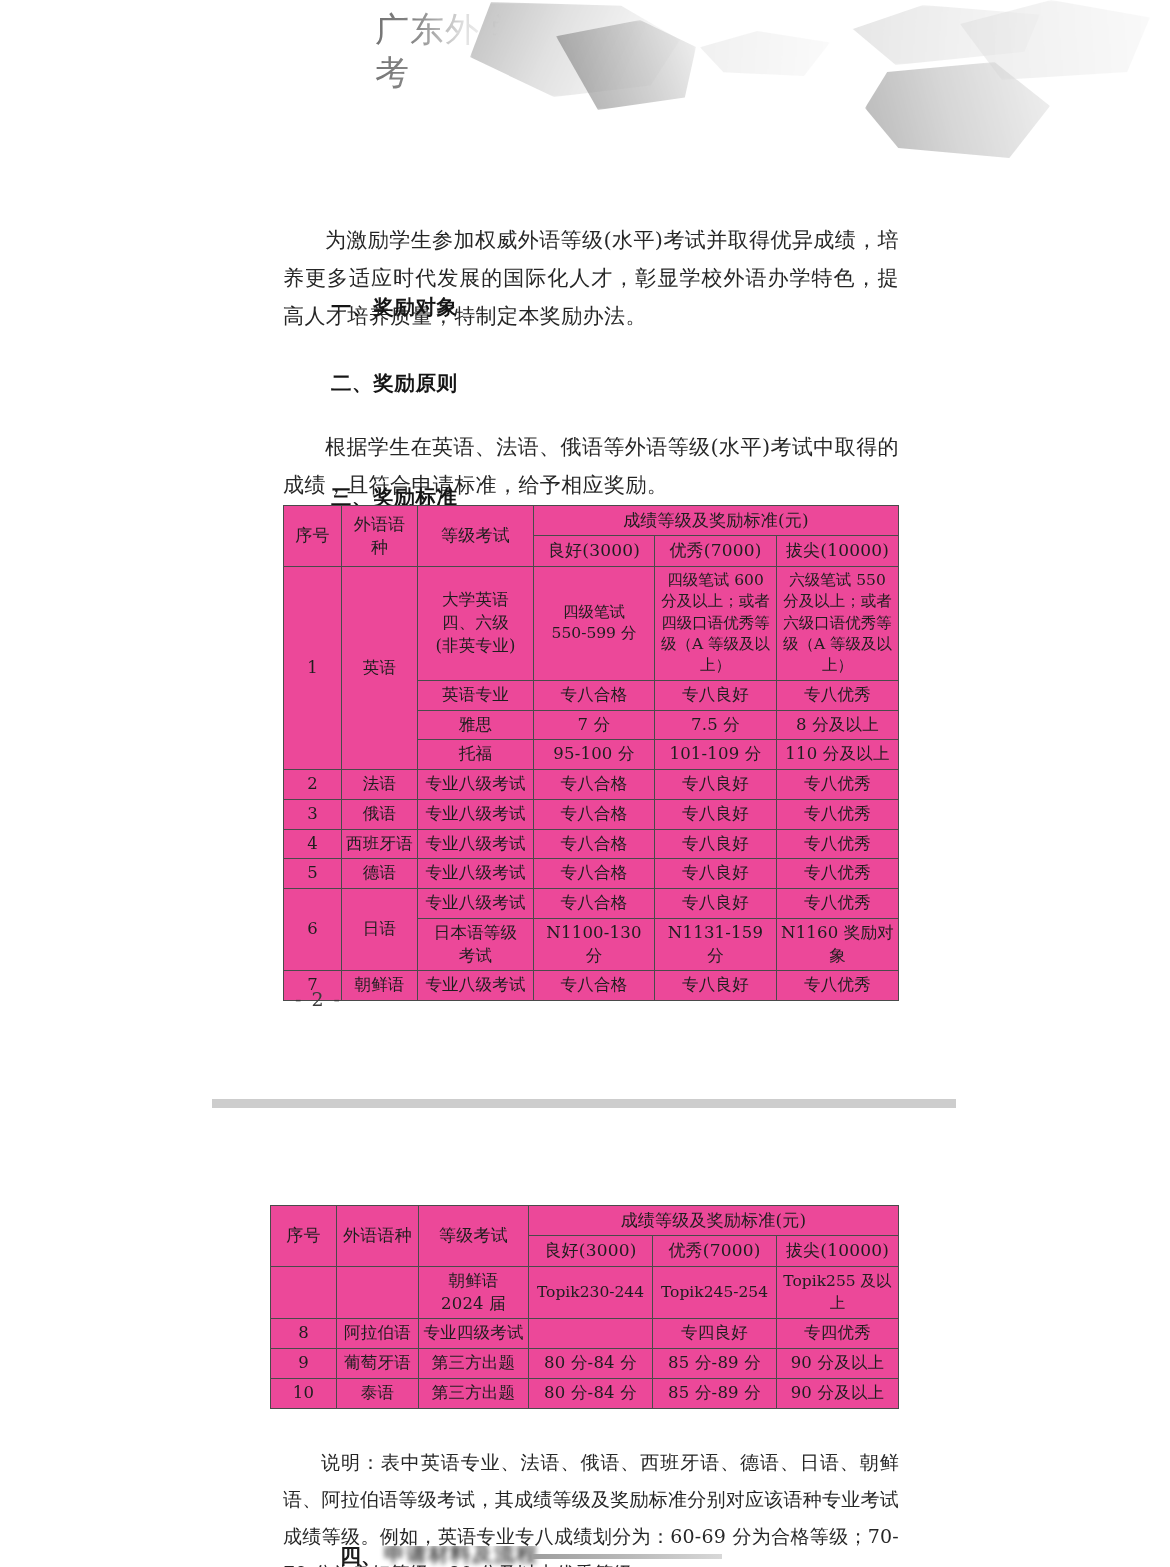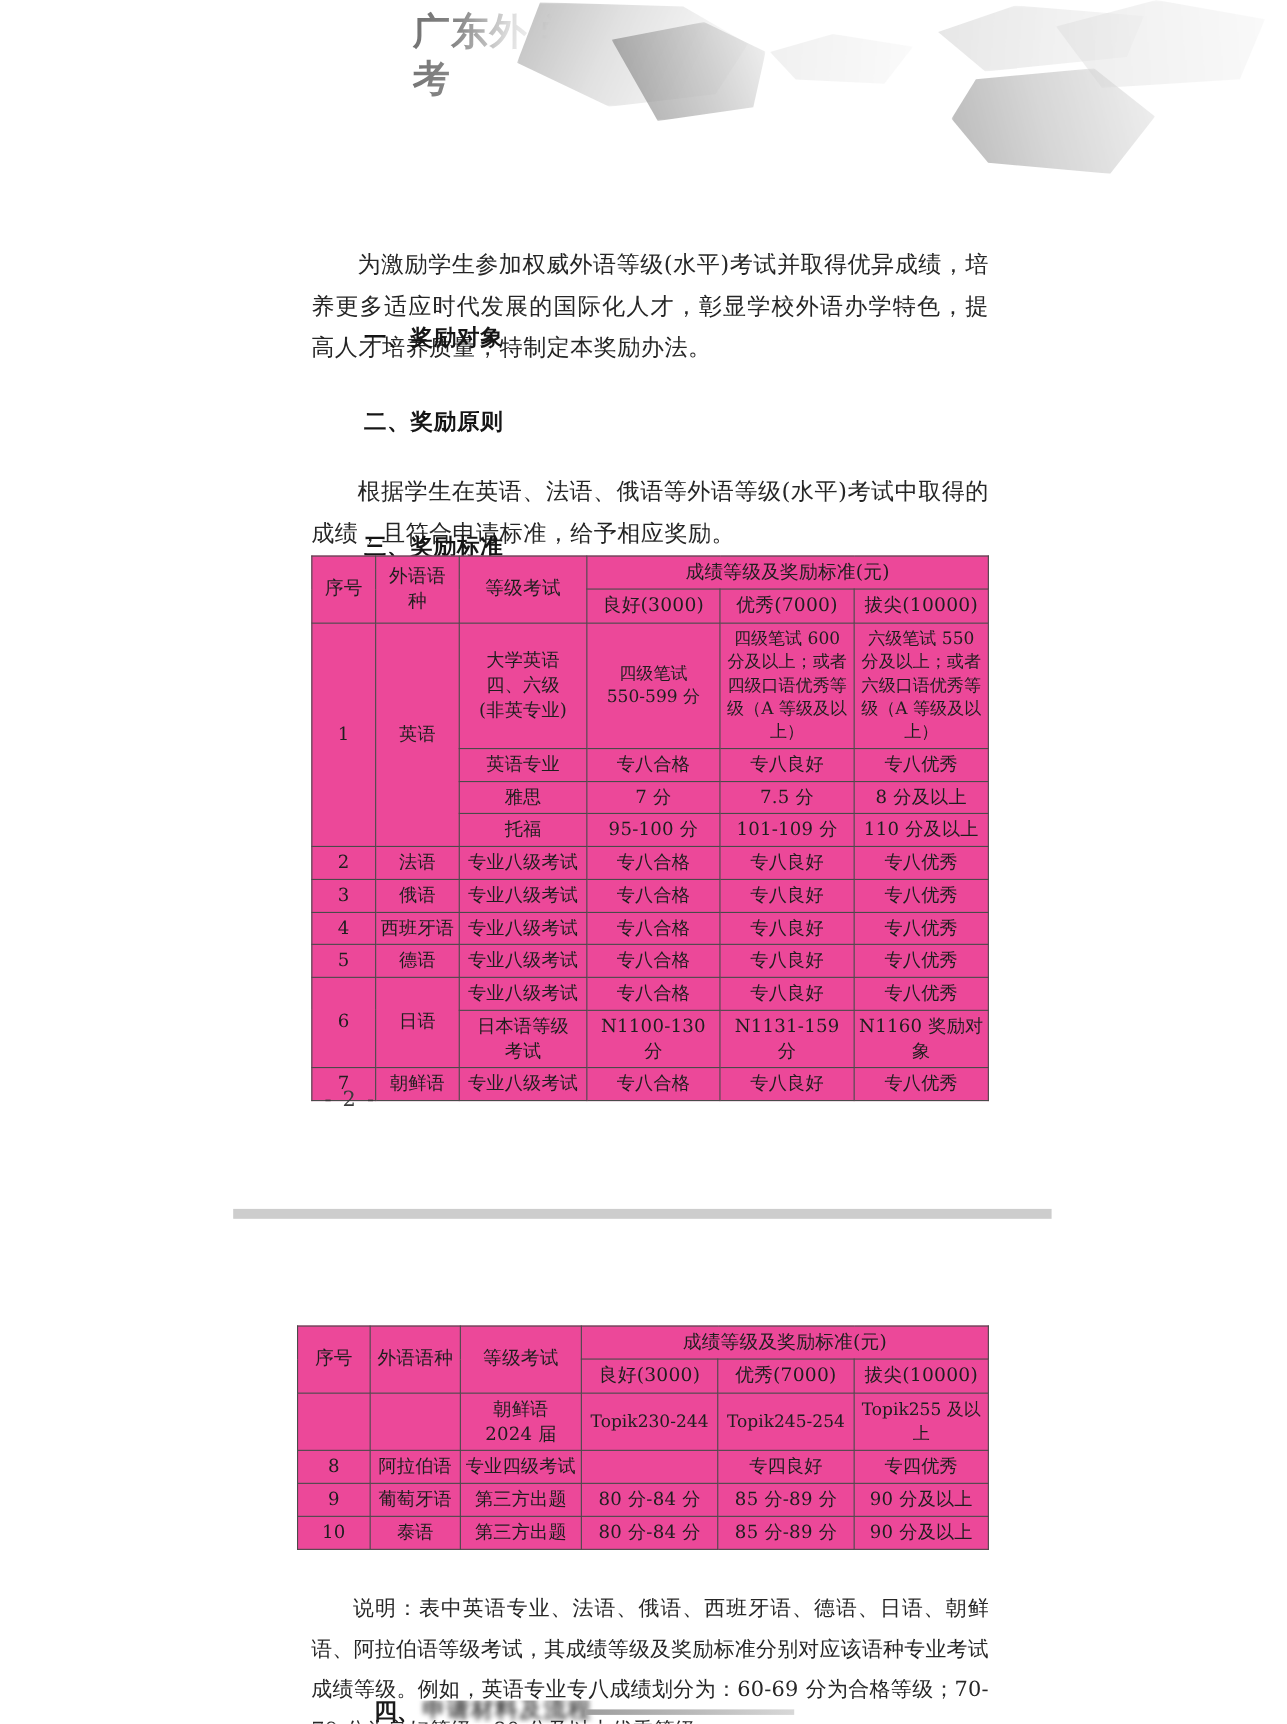--- a/index.html
+++ b/index.html
@@ -27,21 +27,21 @@
     left: 0; top: 0;
     width: 1170px; height: 160px;
     overflow: hidden;
   }
   #watermark-title {
     position: absolute;
     left: 375px; top: 8px;
     width: 180px;
     font-family: "DejaVu Serif", serif;
     font-size: 34px;
-    font-weight: 700;
+    font-weight: 400;
     line-height: 1.25;
     color: #3a3a3a;
     opacity: .72;
     letter-spacing: 1px;
     -webkit-mask-image: linear-gradient(100deg, rgba(0,0,0,1) 0%, rgba(0,0,0,.85) 22%, rgba(0,0,0,.25) 46%, rgba(0,0,0,0) 66%);
             mask-image: linear-gradient(100deg, rgba(0,0,0,1) 0%, rgba(0,0,0,.85) 22%, rgba(0,0,0,.25) 46%, rgba(0,0,0,0) 66%);
   }
   .smudge {
     position: absolute;
     background: #9a9a9a;

